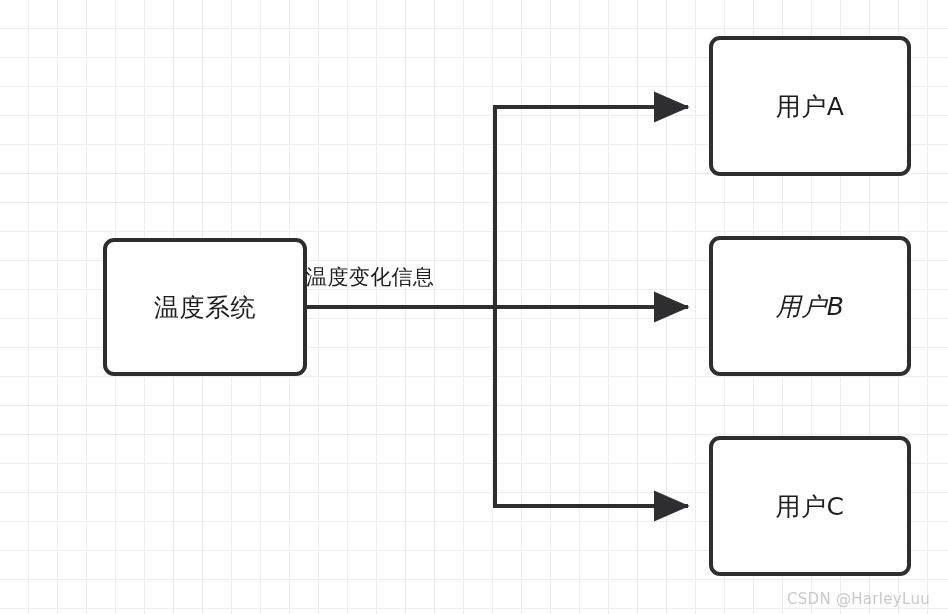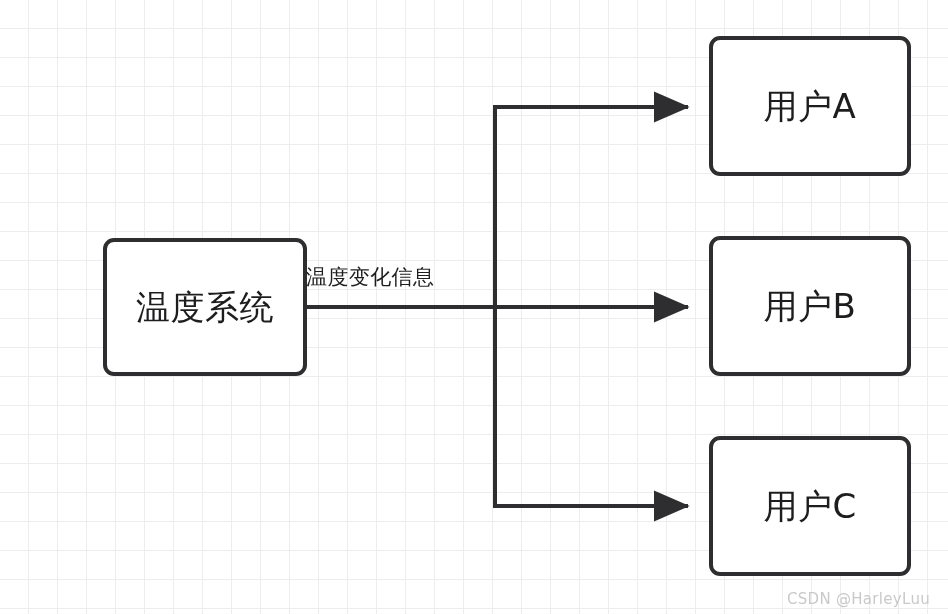--- a/index.html
+++ b/index.html
@@ -32,21 +32,21 @@
     position: absolute;
     box-sizing: border-box;
     background: #ffffff;
     border: 4px solid #2e2e30;
     border-radius: 11px;
     display: flex;
     align-items: center;
     justify-content: center;
   }
   .node-label {
-    font-size: 34px;
+    font-size: 25px;
     color: #1d1d1f;
     letter-spacing: 0.5px;
     line-height: 1;
     white-space: nowrap;
   }
   #node-source {
     left: 79px;
     top: 238px;
     width: 204px;
     height: 138px;
@@ -56,20 +56,21 @@
     left: 709px;
     top: 36px;
     width: 202px;
     height: 140px;
   }
   #node-user-b {
     left: 709px;
     top: 236px;
     width: 202px;
     height: 140px;
+    font-style: italic;
   }
   #node-user-c {
     left: 709px;
     top: 436px;
     width: 202px;
     height: 140px;
   }
   #edge-label {
     position: absolute;
     left: 306px;

